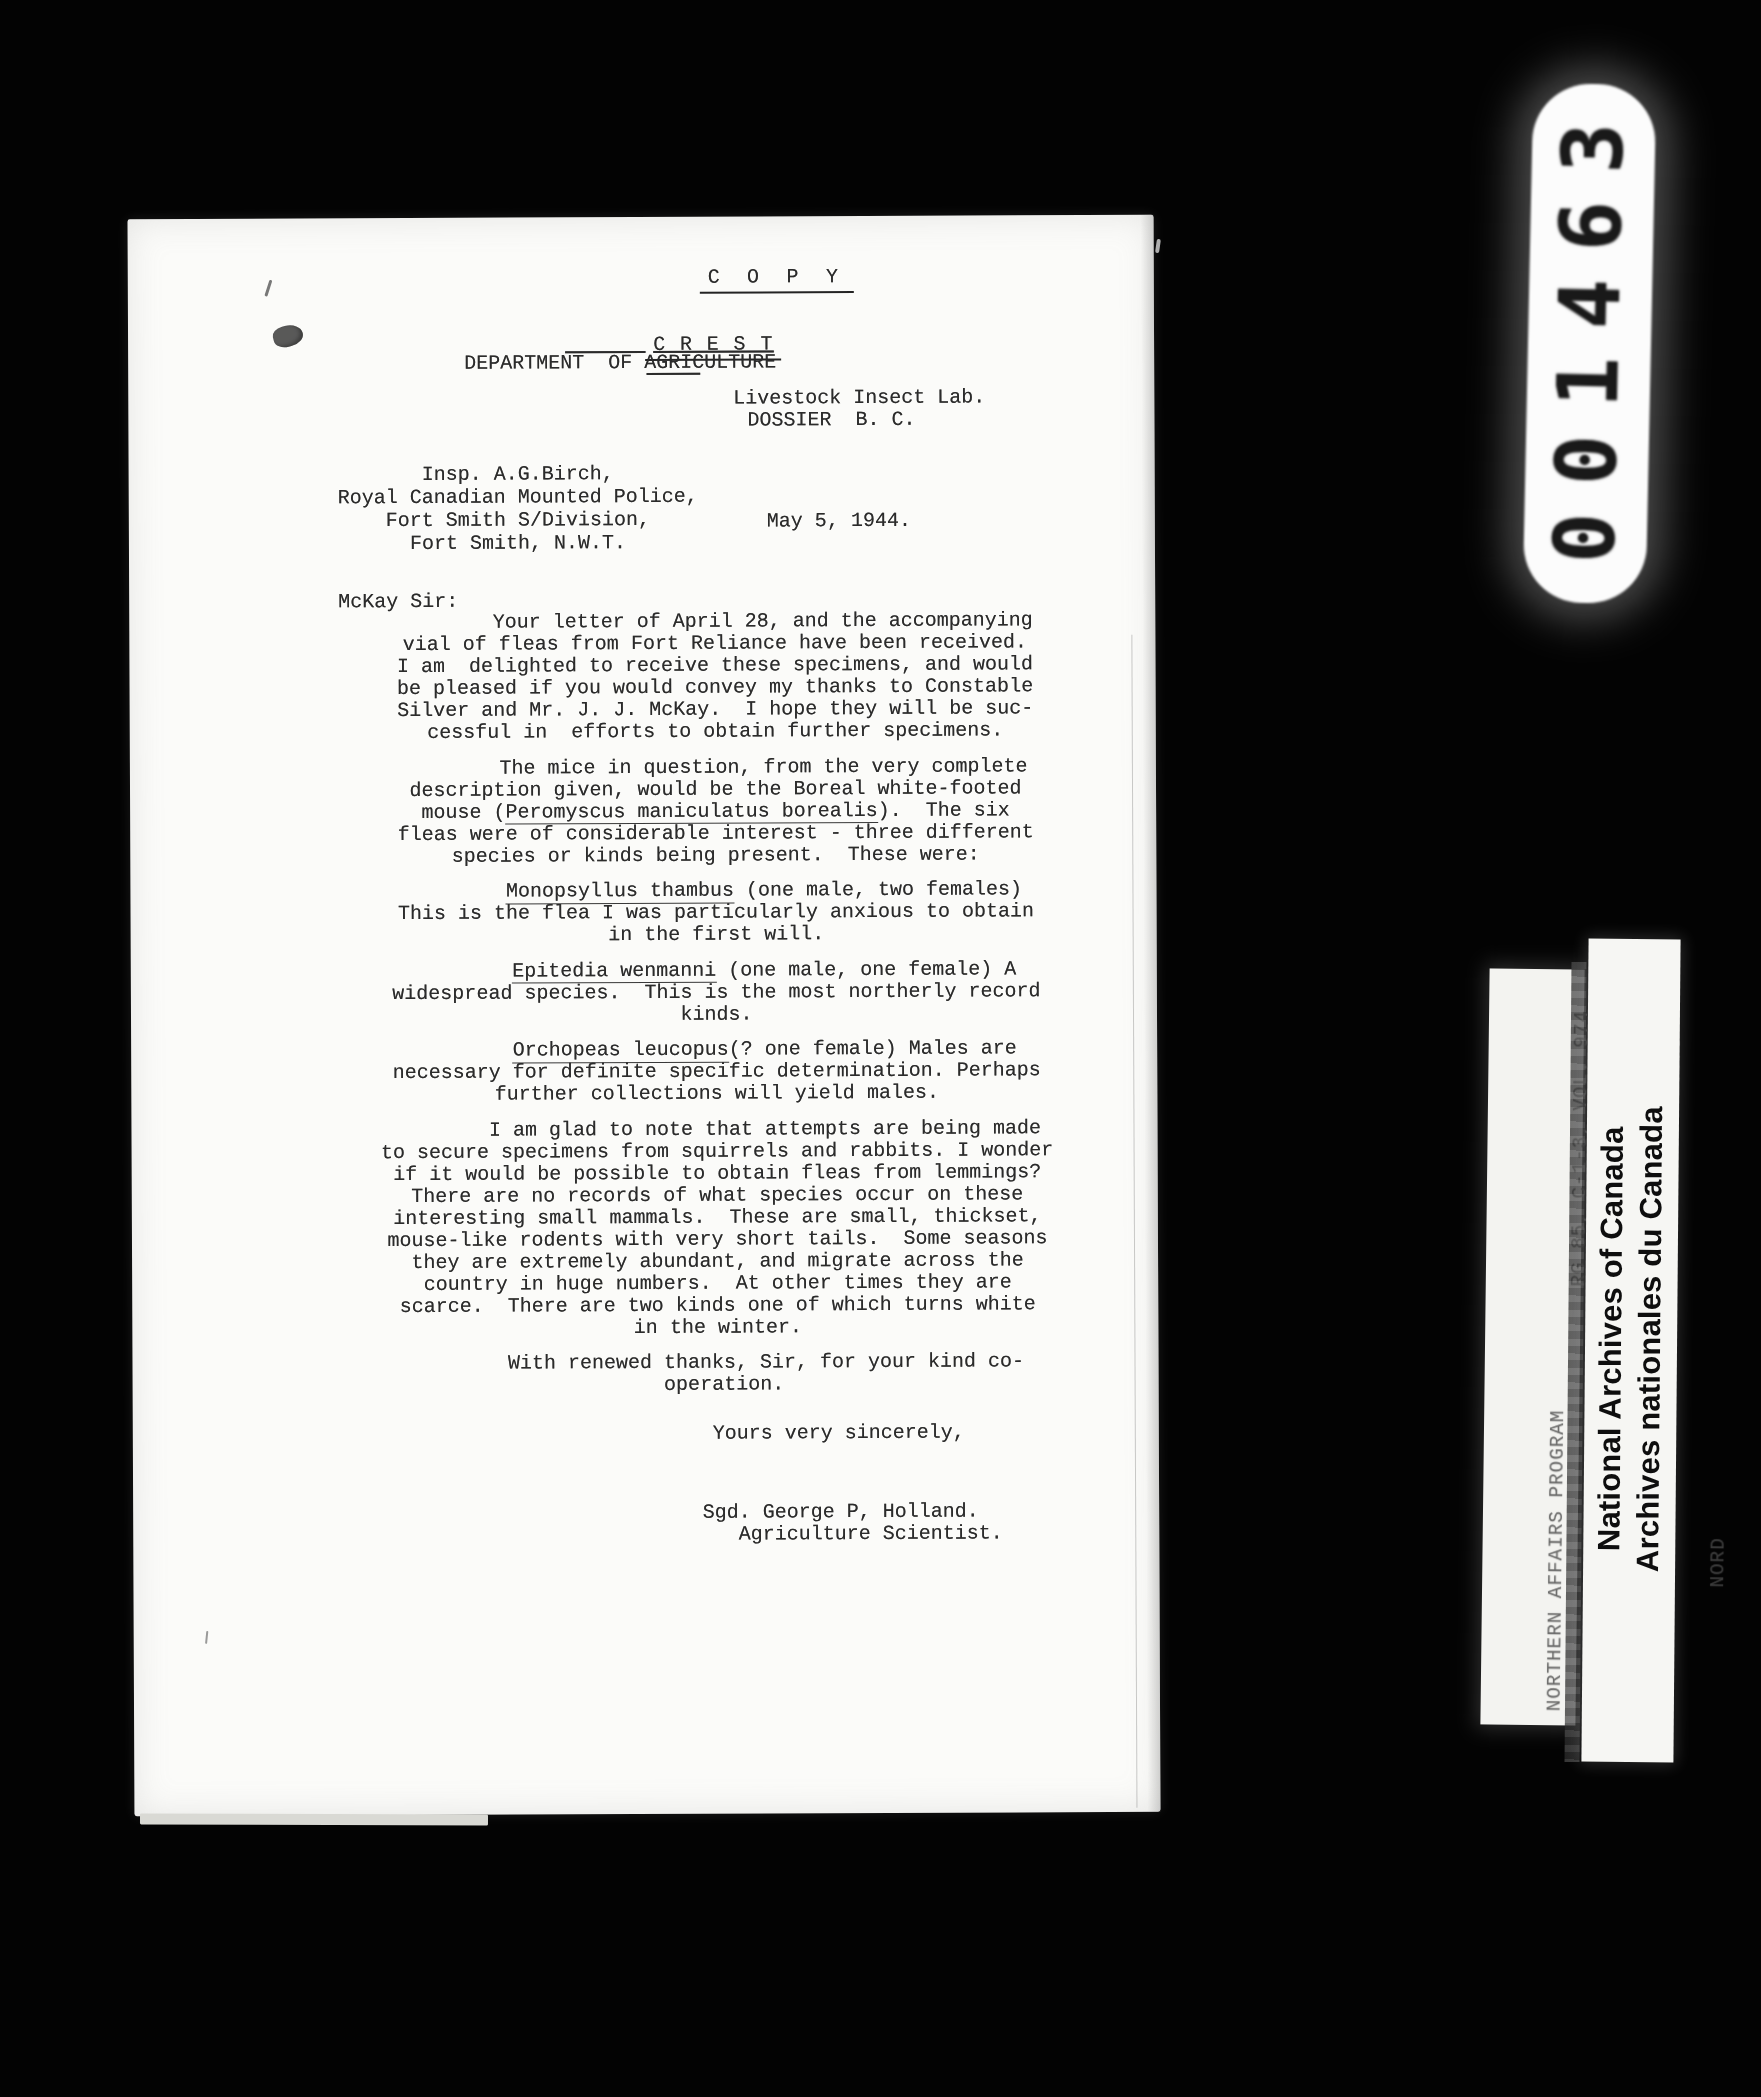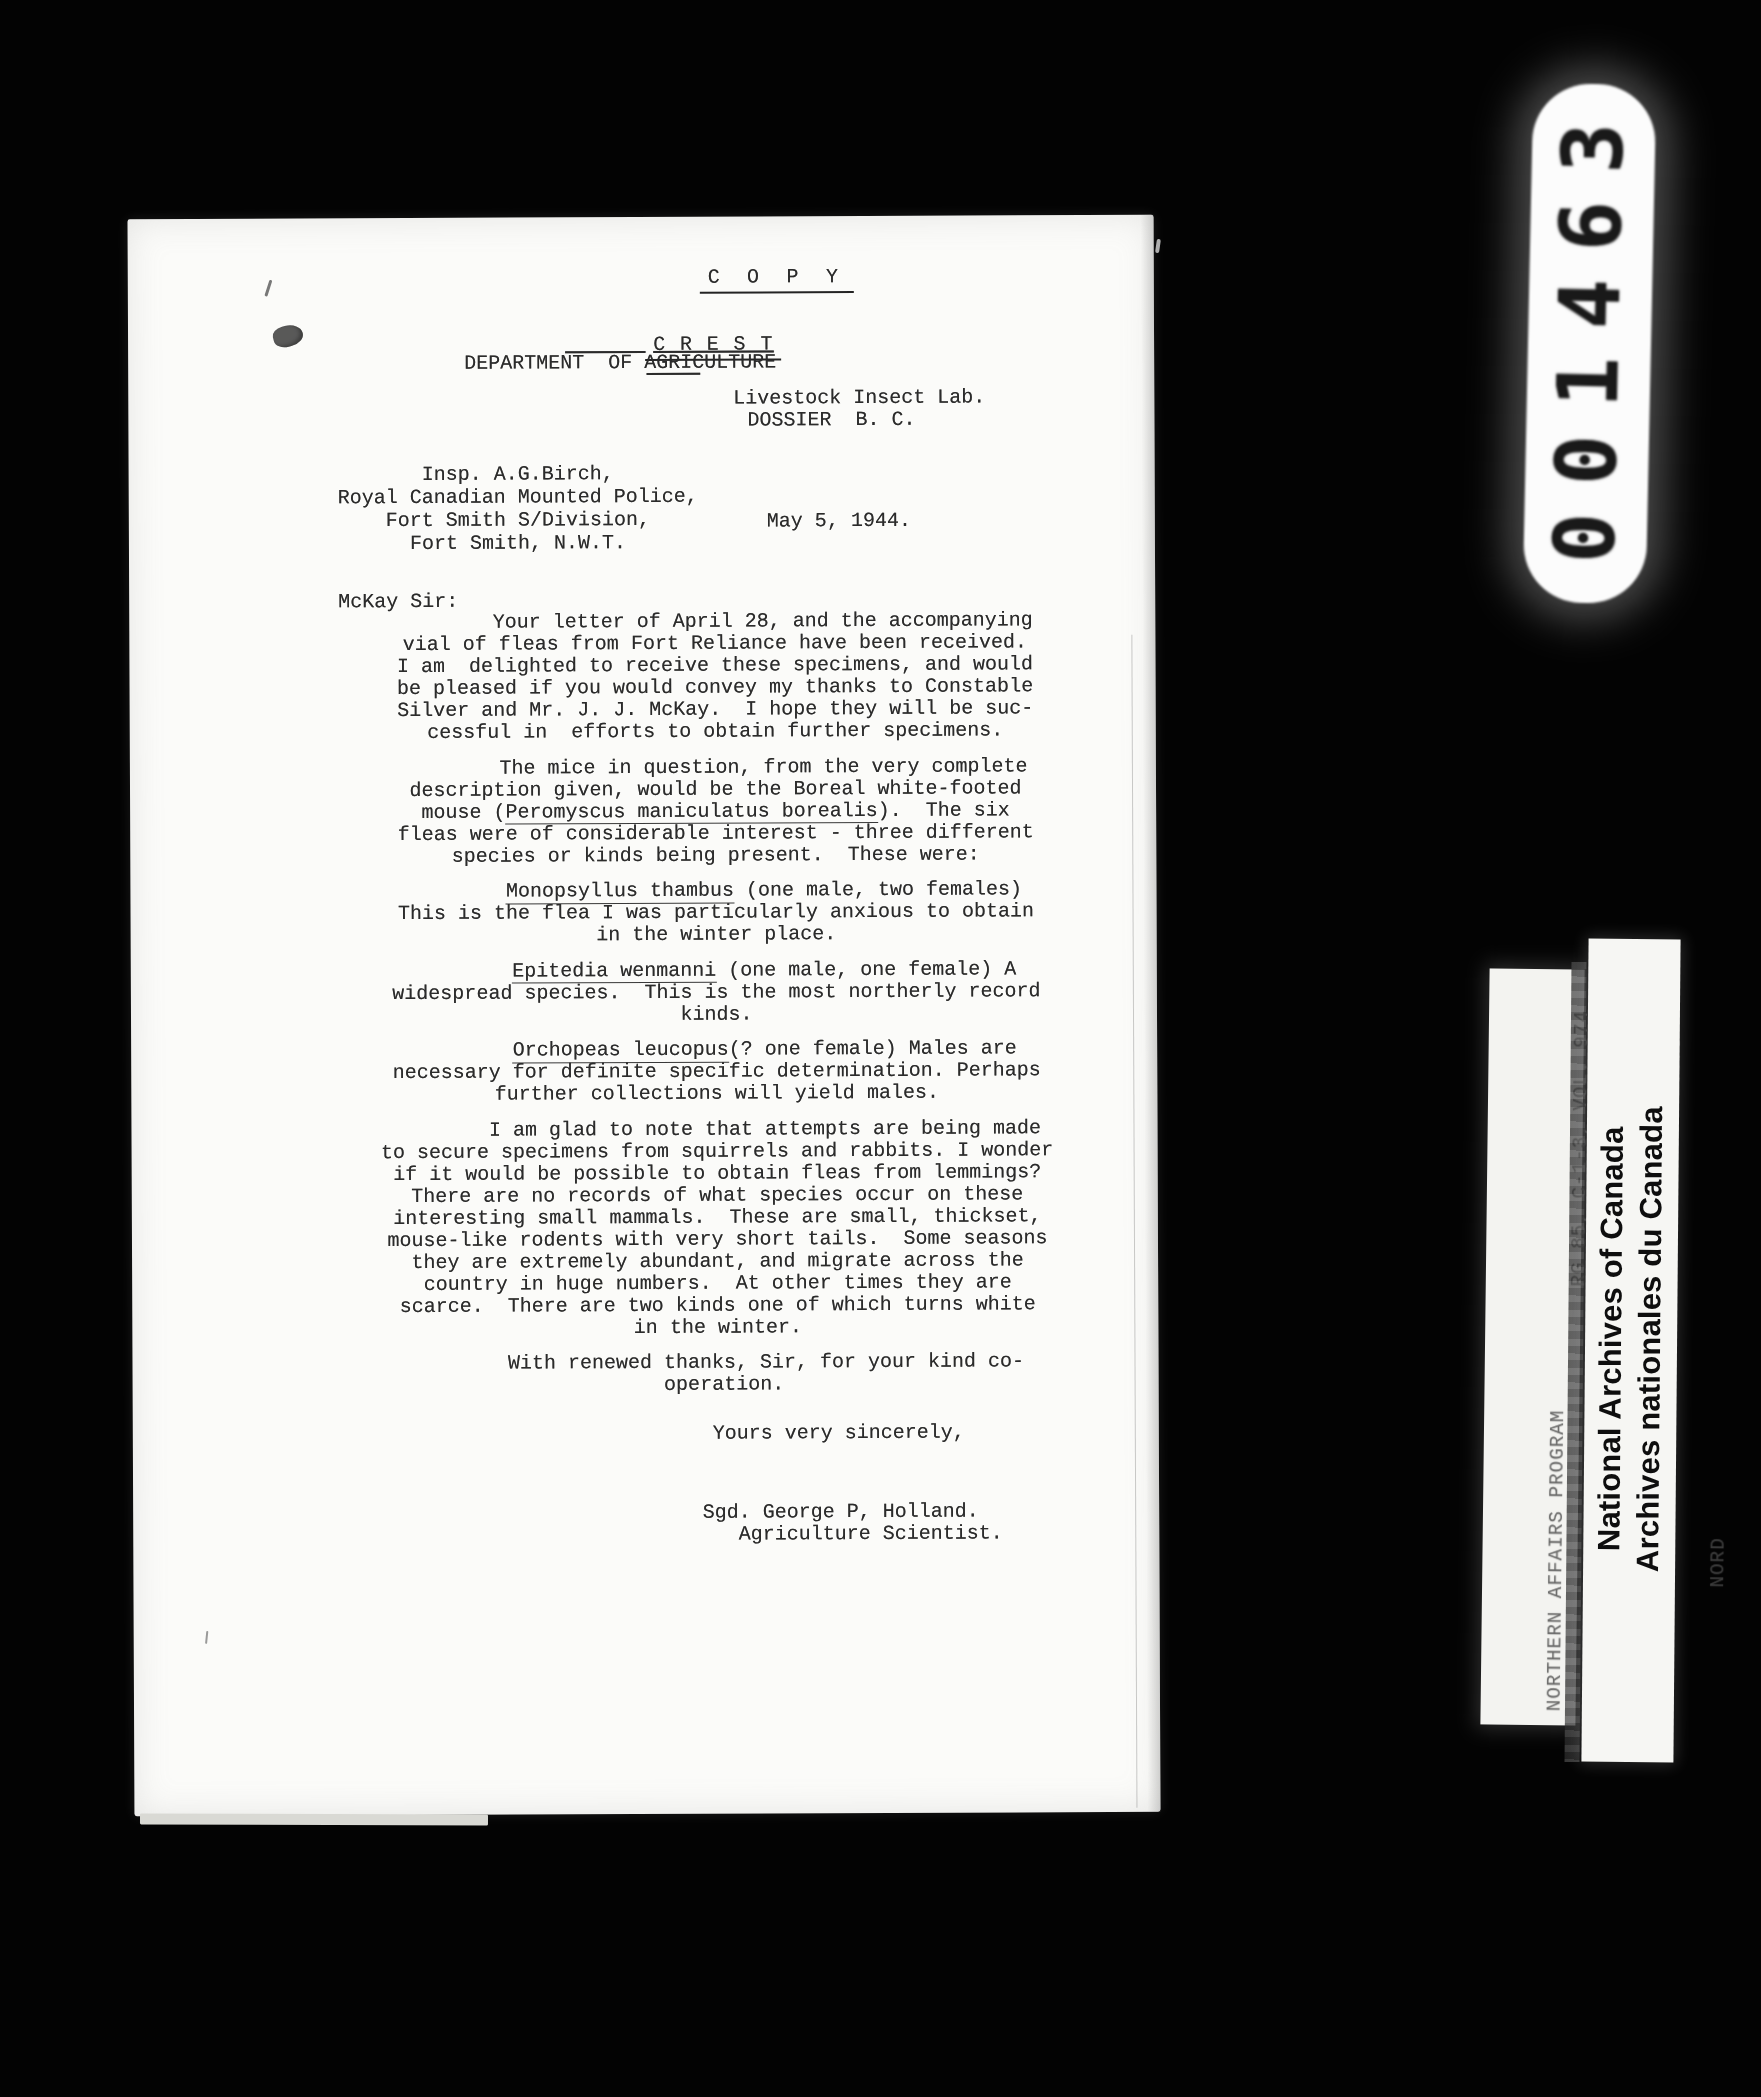--- a/index.html
+++ b/index.html
@@ -112,21 +112,21 @@
         <div class="para">
           <div class="tline"><span>        The mice in question, from the very complete</span></div>
           <div class="tline"><span>description given, would be the Boreal white-footed</span></div>
           <div class="tline"><span>mouse (</span><span class="u">Peromyscus maniculatus borealis</span><span>).  The six</span></div>
           <div class="tline"><span>fleas were of considerable interest - three different</span></div>
           <div class="tline"><span>species or kinds being present.  These were:</span></div>
         </div>
         <div class="para">
           <div class="tline"><span>        </span><span class="u">Monopsyllus thambus</span><span> (one male, two females)</span></div>
           <div class="tline"><span>This is the flea I was particularly anxious to obtain</span></div>
-          <div class="tline"><span>in the winter place.</span></div>
+          <div class="tline"><span>in the first will.</span></div>
         </div>
         <div class="para">
           <div class="tline"><span>        </span><span class="u">Epitedia wenmanni</span><span> (one male, one female) A</span></div>
           <div class="tline"><span>widespread species.  This is the most northerly record</span></div>
           <div class="tline"><span>kinds.</span></div>
         </div>
         <div class="para">
           <div class="tline"><span>        </span><span class="u">Orchopeas leucopus</span><span>(? one female) Males are</span></div>
           <div class="tline"><span>necessary for definite specific determination. Perhaps</span></div>
           <div class="tline"><span>further collections will yield males.</span></div>

